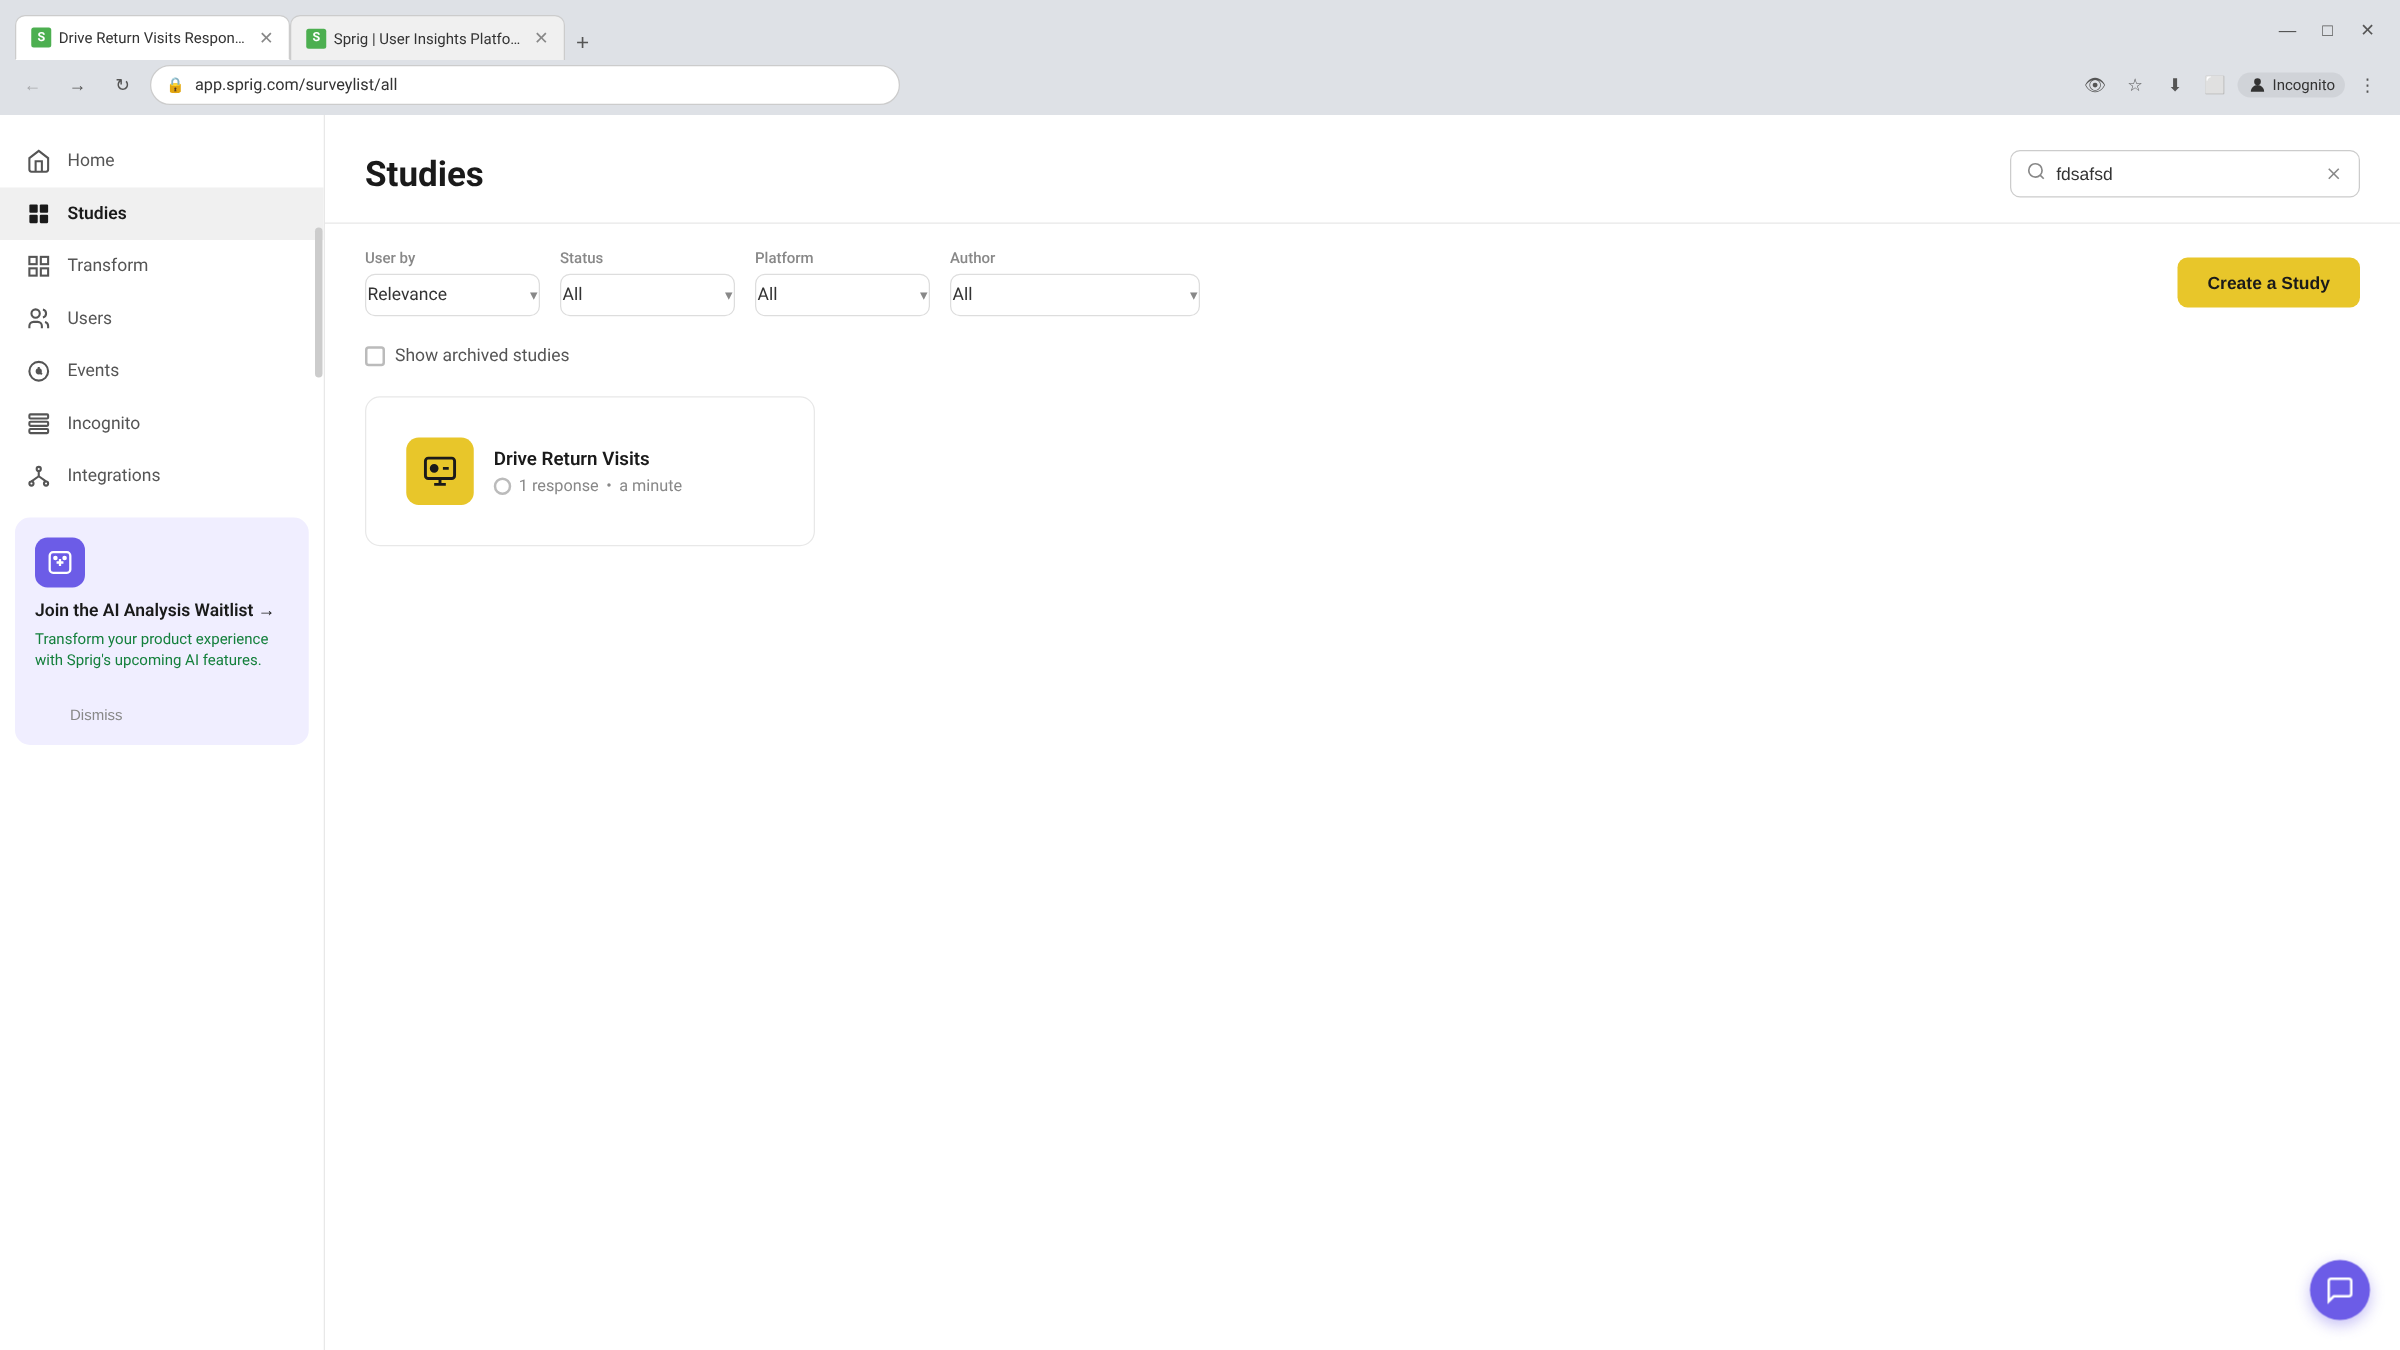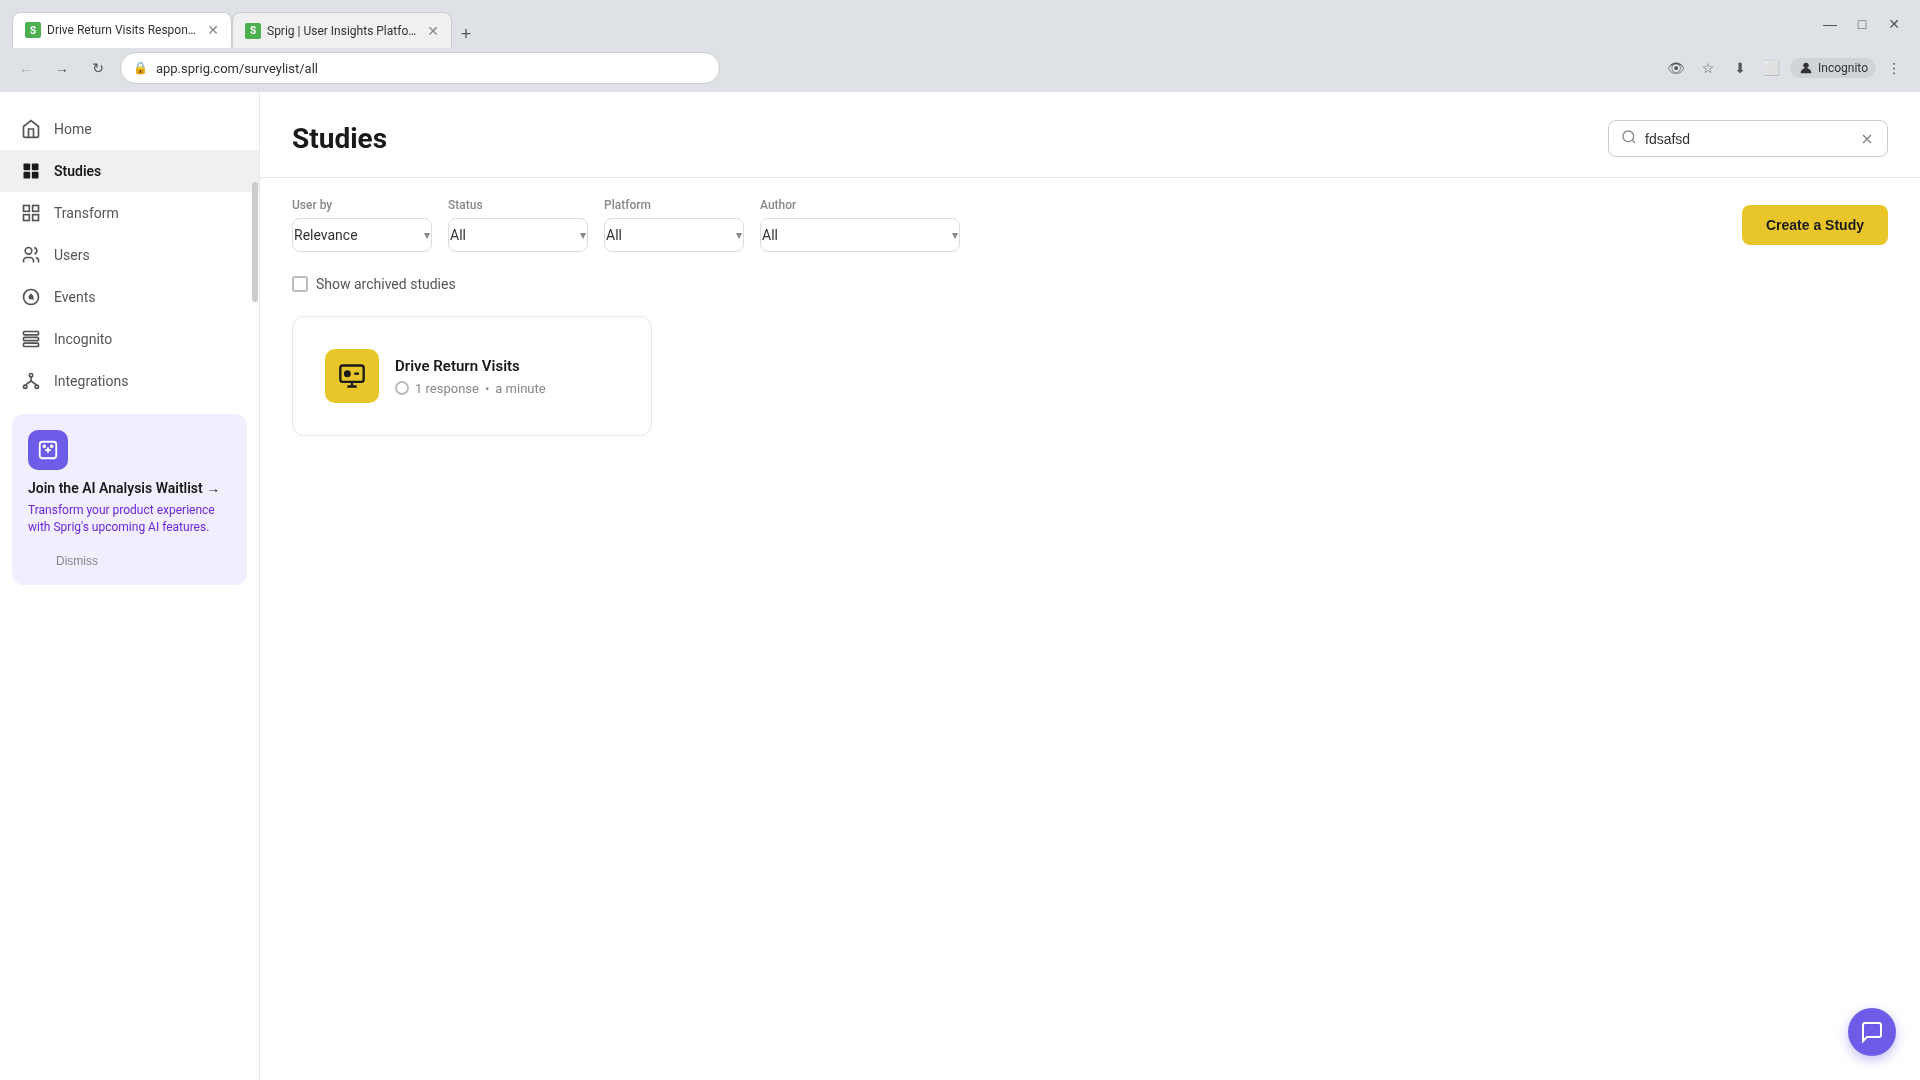--- a/index.html
+++ b/index.html
@@ -42,21 +42,21 @@
     .nav-item { display: flex; align-items: center; gap: 12px; padding: 10px 20px; font-size: 14px; color: #555; cursor: pointer; border-radius: 0; transition: background 0.15s; }
     .nav-item.active { background: #f0f0f0; color: #1a1a1a; font-weight: 600; }
     .nav-icon { width: 22px; height: 22px; display: flex; align-items: center; justify-content: center; flex-shrink: 0; }
     .nav-icon svg { width: 20px; height: 20px; }
 
     
     .ai-banner { margin: 12px; background: #f0eeff; border-radius: 12px; padding: 16px; }
     .ai-banner-icon { width: 40px; height: 40px; background: #6c5ce7; border-radius: 10px; display: flex; align-items: center; justify-content: center; margin-bottom: 10px; }
     .ai-banner-icon svg { width: 22px; height: 22px; color: white; }
     .ai-banner-title { font-size: 14px; font-weight: 600; color: #1a1a1a; margin-bottom: 6px; }
-    .ai-banner-desc { font-size: 12px; color: #6d28d9; line-height: 1.4; margin-bottom: 14px; }
+    .ai-banner-desc { font-size: 12px; color: #15803d; line-height: 1.4; margin-bottom: 24px; }
     .ai-banner-dismiss { font-size: 12px; color: #888; cursor: pointer; background: none; border: none; padding: 0; margin-left: 28px; }
 
     
     .main-content { flex: 1; background: #fff; overflow-y: auto; }
 
     
     .studies-header { display: flex; align-items: center; justify-content: space-between; padding: 28px 32px 20px; border-bottom: 1px solid #e8e8e8; }
     .studies-title { font-size: 28px; font-weight: 700; color: #1a1a1a; }
     .search-box { display: flex; align-items: center; gap: 8px; background: #fff; border: 1.5px solid #ccc; border-radius: 8px; padding: 8px 12px; width: 280px; }
     .search-icon-wrap { color: #888; font-size: 14px; }

